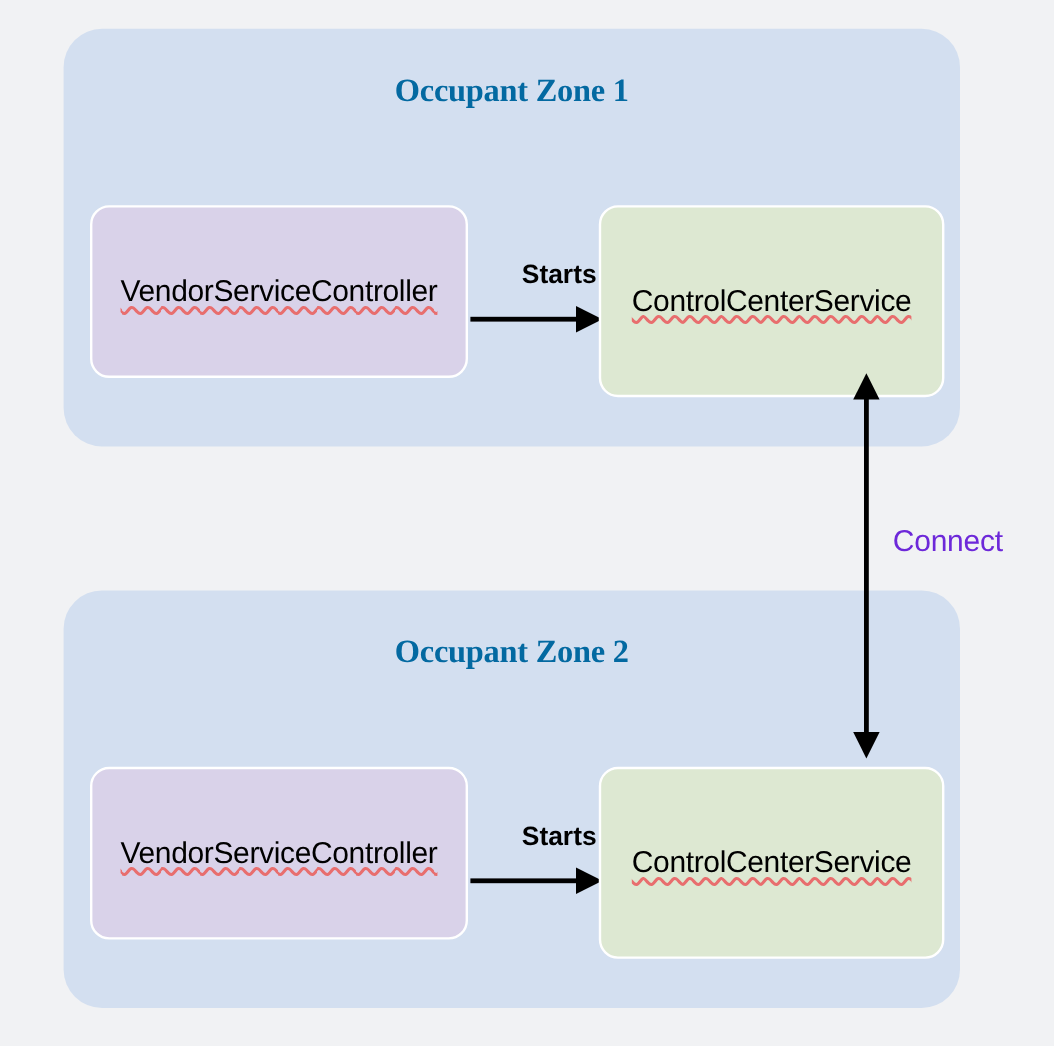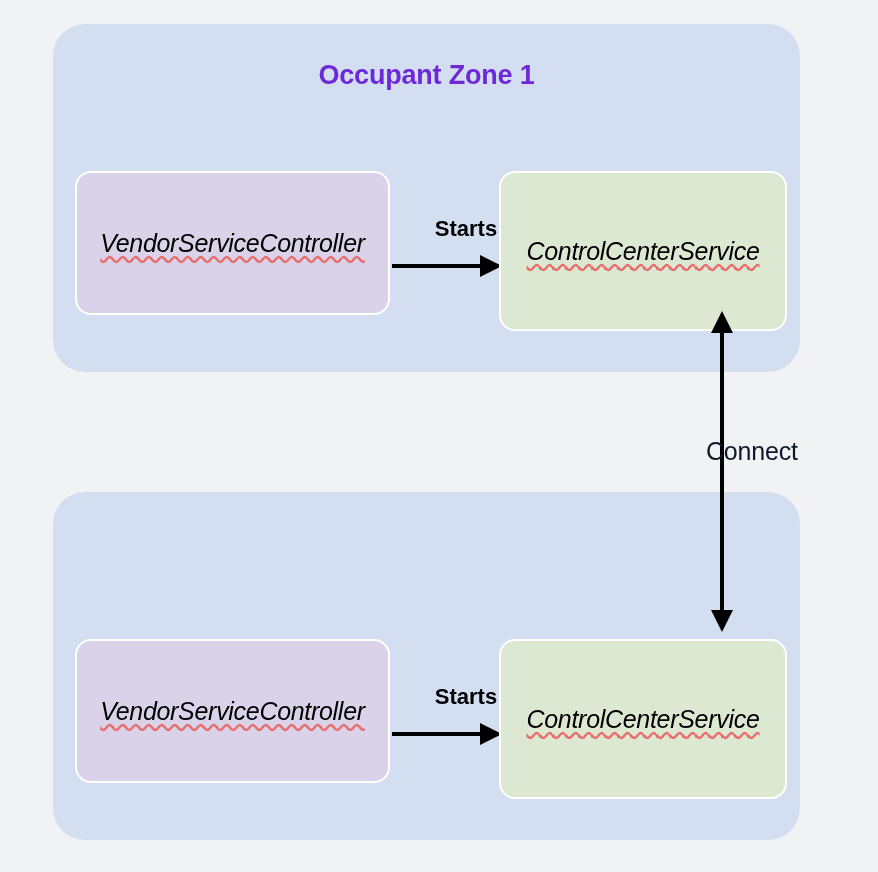--- a/index.html
+++ b/index.html
@@ -41,43 +41,43 @@
   }
 
   .zone-title {
     position: absolute;
     left: 0;
     right: 0;
     top: 36px;
     text-align: center;
     font-size: 27px;
     font-weight: bold;
-    color: #6d28d9;
+    color: #0369a1;
     letter-spacing: -0.2px;
+    font-family: Liberation Serif, serif;
   }
 
   
   .node {
     position: absolute;
     box-sizing: border-box;
     border: 2px solid #ffffff;
     border-radius: 16px;
     display: flex;
     align-items: center;
     justify-content: center;
   }
   .node-label {
     font-size: 25px;
     color: #000000;
     white-space: nowrap;
     text-decoration: underline wavy #e86e6e;
     text-decoration-skip-ink: none;
     text-underline-offset: 4px;
     letter-spacing: -0.3px;
-    font-style: italic;
   }
 
   .node.vendor {
     background: #d9d2e9;
     left: 22px;
     width: 315px;
     height: 144px;
   }
   .node.control {
     background: #dde8d2;
@@ -157,24 +157,24 @@
     left: -3px;
     bottom: 0;
     width: 0;
     height: 0;
     border-left: 11px solid transparent;
     border-right: 11px solid transparent;
     border-top: 22px solid #000000;
   }
   .connect-label {
     position: absolute;
-    left: 706px;
+    left: 744px;
     top: 437px;
     font-size: 25px;
-    color: #0f172a;
+    color: #6d28d9;
     white-space: nowrap;
     letter-spacing: -0.2px;
   }
 </style>
 </head>
 <body>
 
 <div class="canvas">
 
   <div class="zone" id="zone-1">
@@ -189,20 +189,21 @@
       <div class="starts-line"></div>
       <div class="starts-head"></div>
     </div>
 
     <div class="node control" id="node-control-1">
       <span class="node-label">ControlCenterService</span>
     </div>
   </div>
 
   <div class="zone" id="zone-2">
+    <div class="zone-title">Occupant Zone 2</div>
 
     <div class="node vendor" id="node-vendor-2">
       <span class="node-label">VendorServiceController</span>
     </div>
 
     <div class="starts-arrow">
       <div class="starts-label">Starts</div>
       <div class="starts-line"></div>
       <div class="starts-head"></div>
     </div>

